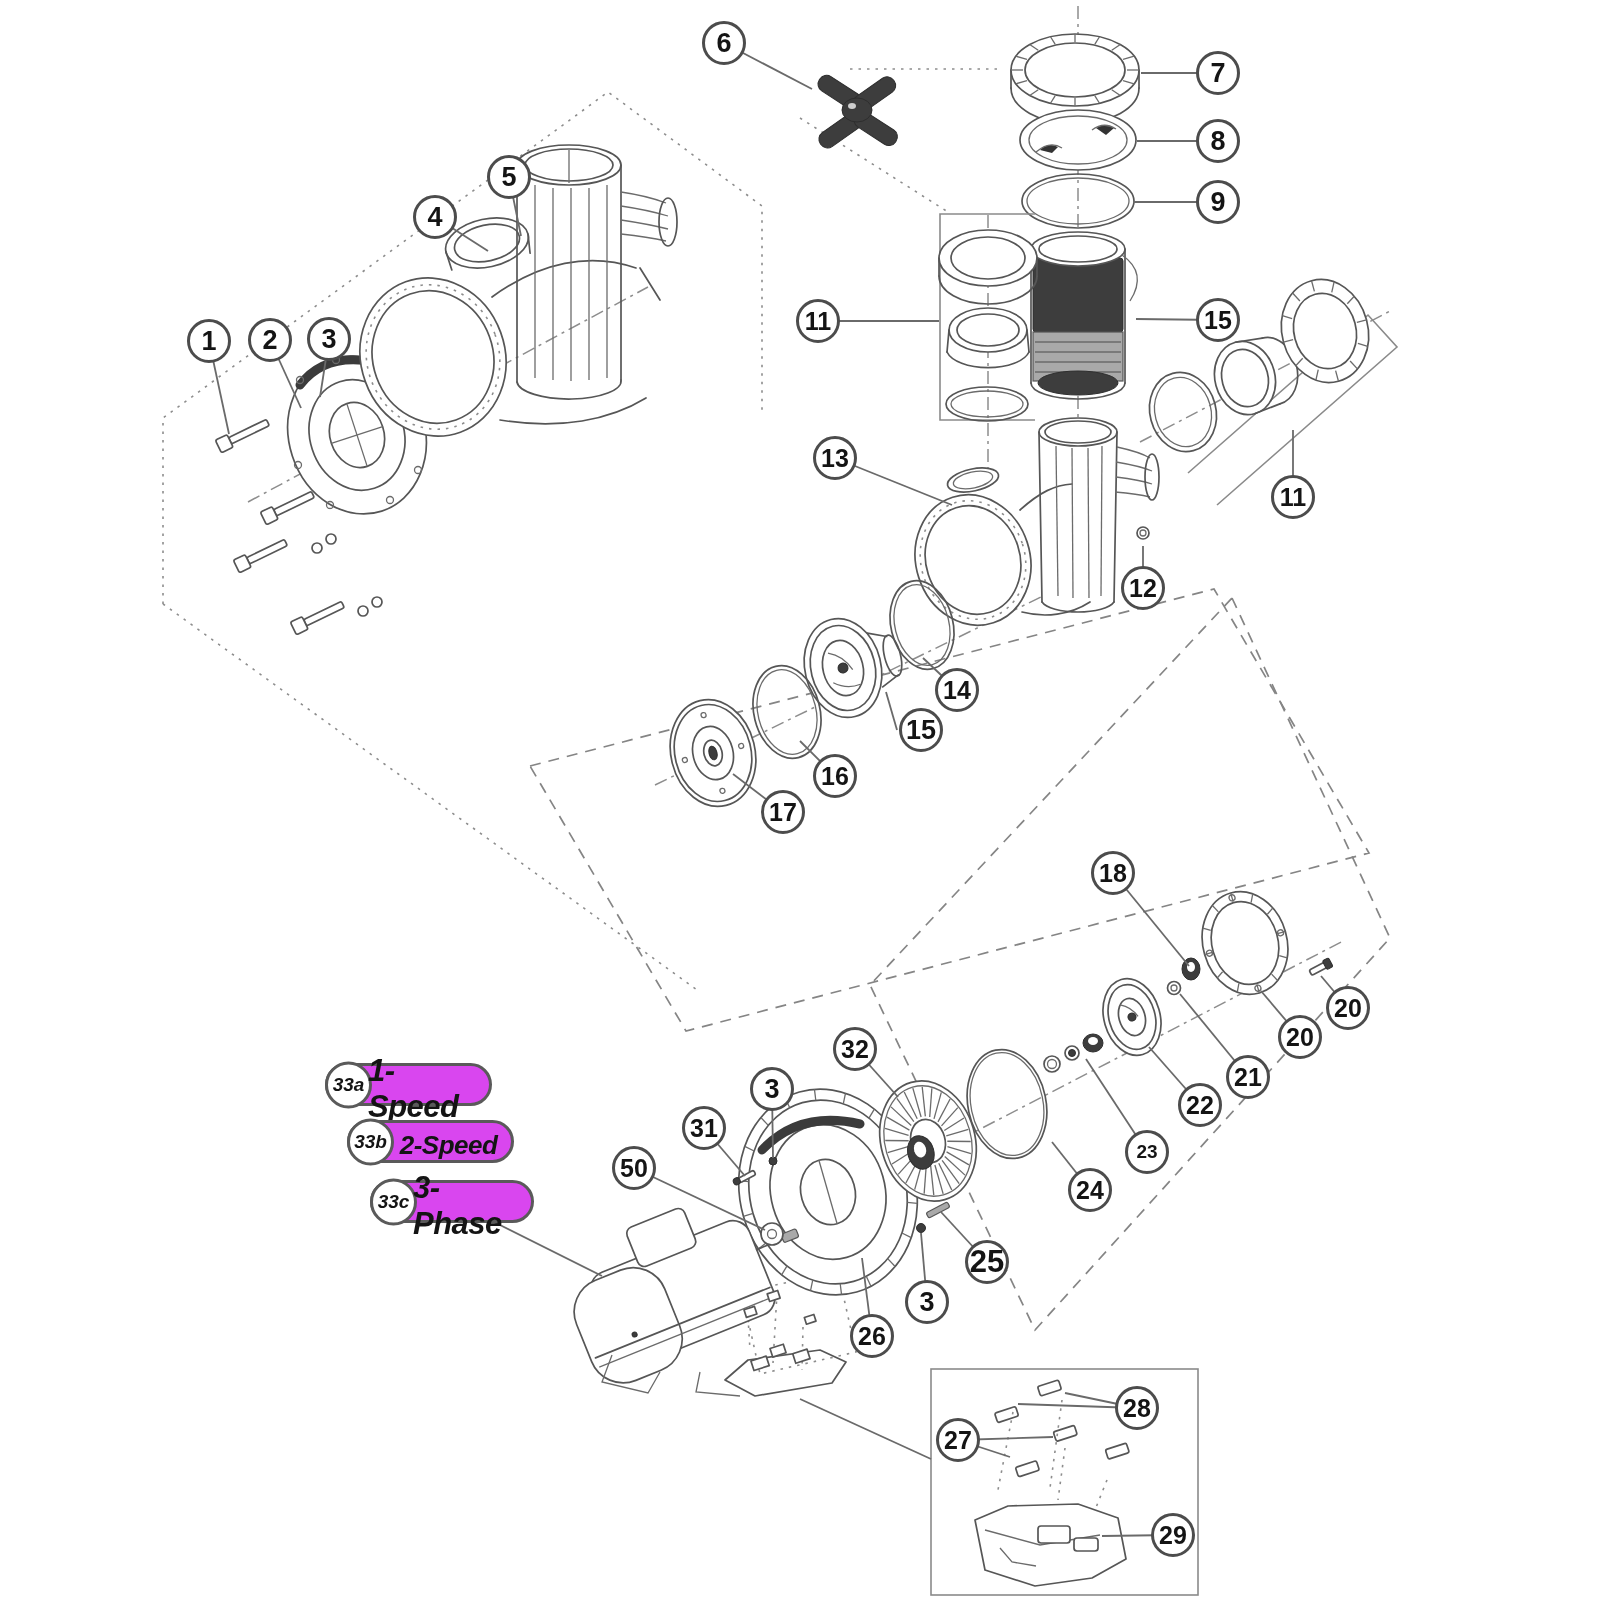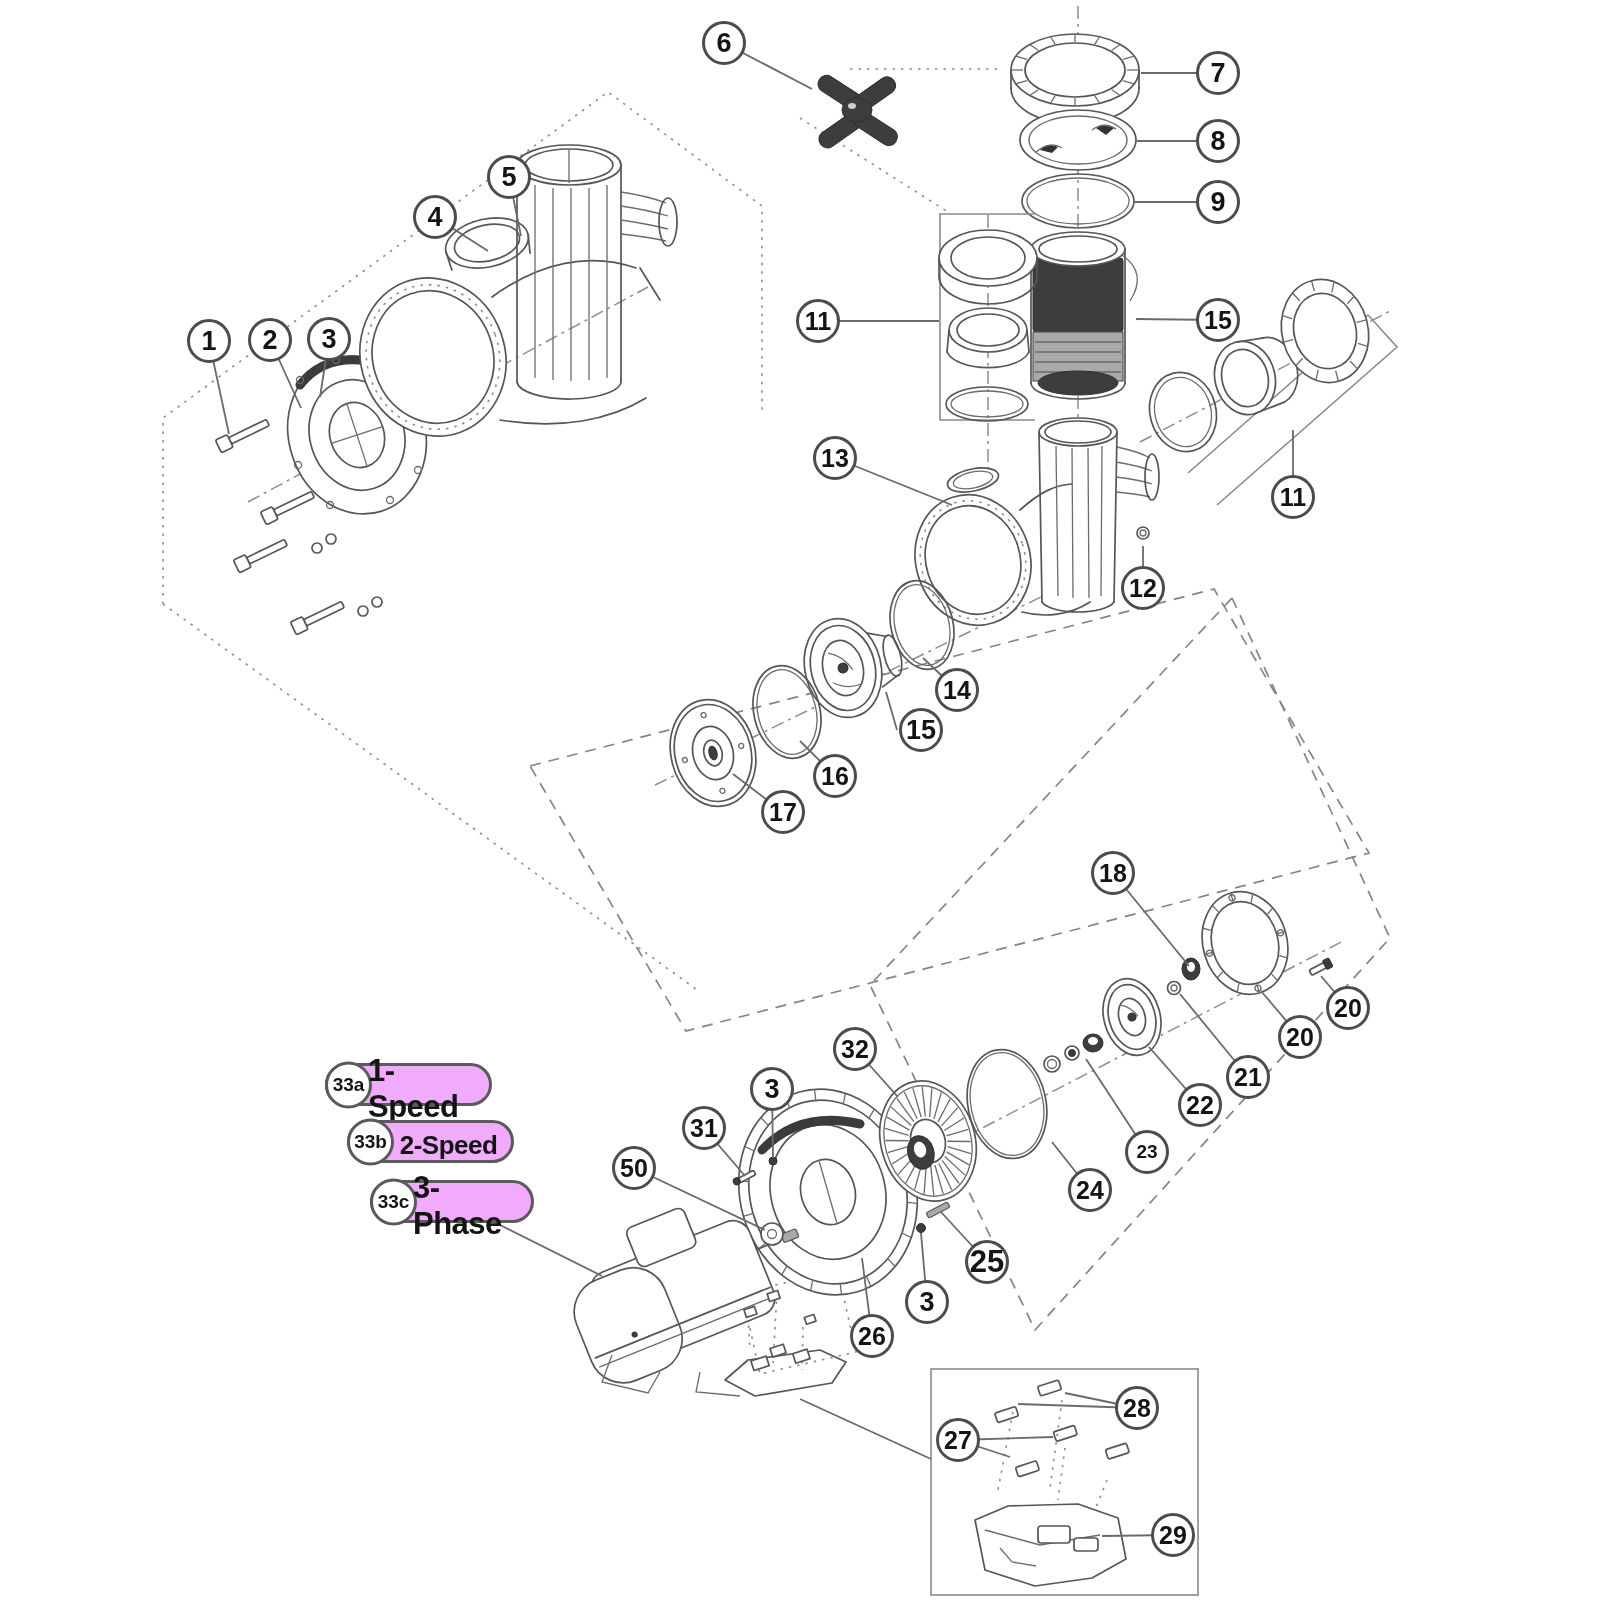--- a/index.html
+++ b/index.html
@@ -17,21 +17,21 @@
   .c-dash{stroke:#858585;stroke-width:1.7;fill:none;stroke-dasharray:11 8;}
   .c-dd{stroke:#8d8d8d;stroke-width:1.5;fill:none;stroke-dasharray:13 5 3 5;}
   .lead{stroke:#6a6a6a;stroke-width:1.8;fill:none;}
   .boxln{stroke:#8a8a8a;stroke-width:1.6;fill:none;}
   
   .callout{position:absolute;box-sizing:border-box;border:3px solid #4c4c4c;border-radius:50%;
            background:#fff;display:flex;align-items:center;justify-content:center;
            font-weight:bold;color:#141414;z-index:4;}
   
   .pill{position:absolute;box-sizing:border-box;border:3px solid #5a5a5a;border-radius:999px;
-        background:#f0abfc;z-index:4;}
+        background:#d946ef;z-index:4;font-style:italic;}
   .pill .pc{position:absolute;left:-3px;top:50%;transform:translateY(-50%);
             box-sizing:border-box;border:3px solid #5a5a5a;border-radius:50%;background:#fff;
             display:flex;align-items:center;justify-content:center;font-weight:bold;color:#141414;}
   .pill .pt{position:absolute;left:40px;right:4px;top:0;bottom:0;display:flex;align-items:center;
             justify-content:center;font-weight:bold;color:#141414;letter-spacing:-0.5px;margin-top:8px;}
 </style>
 </head>
 <body>
 
 <div id="stage">

